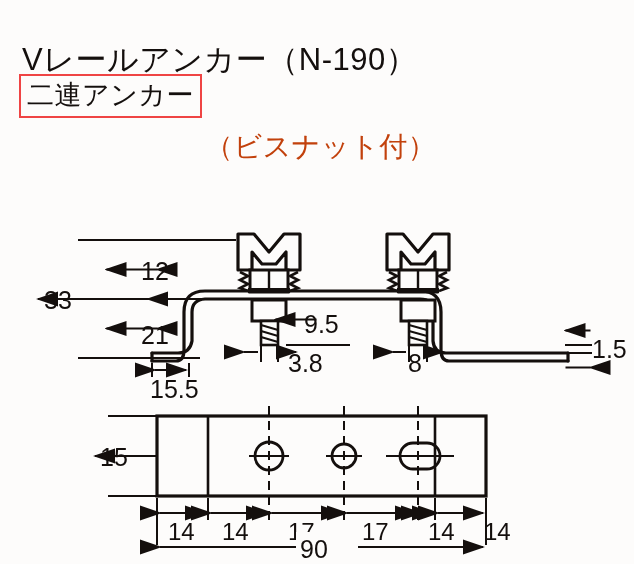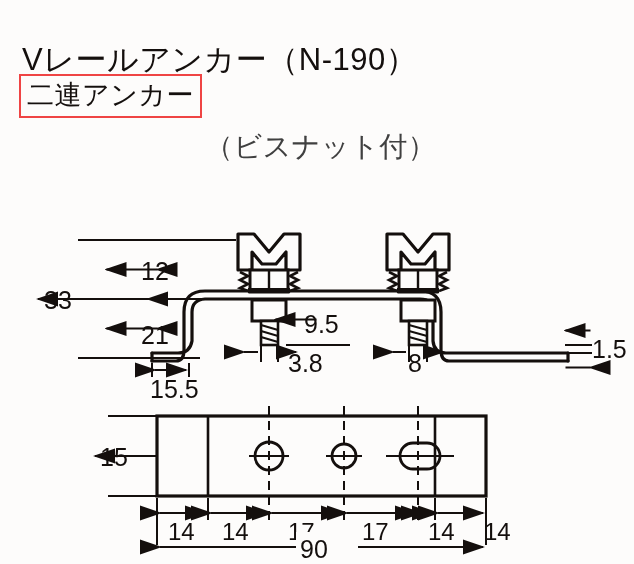--- a/index.html
+++ b/index.html
@@ -39,21 +39,21 @@
     background: #fdfcfb;
     color: #140f0d;
   }
   #title-sub {
     position: absolute;
     left: 205px;
     top: 128px;
     font-size: 28px;
     letter-spacing: 0.5px;
     white-space: nowrap;
-    color: #404040;
+    color: #c2410c;
   }
   
   #drawing {
     position: absolute;
     left: 0;
     top: 0;
     width: 634px;
     height: 564px;
   }
   .dim-text {

